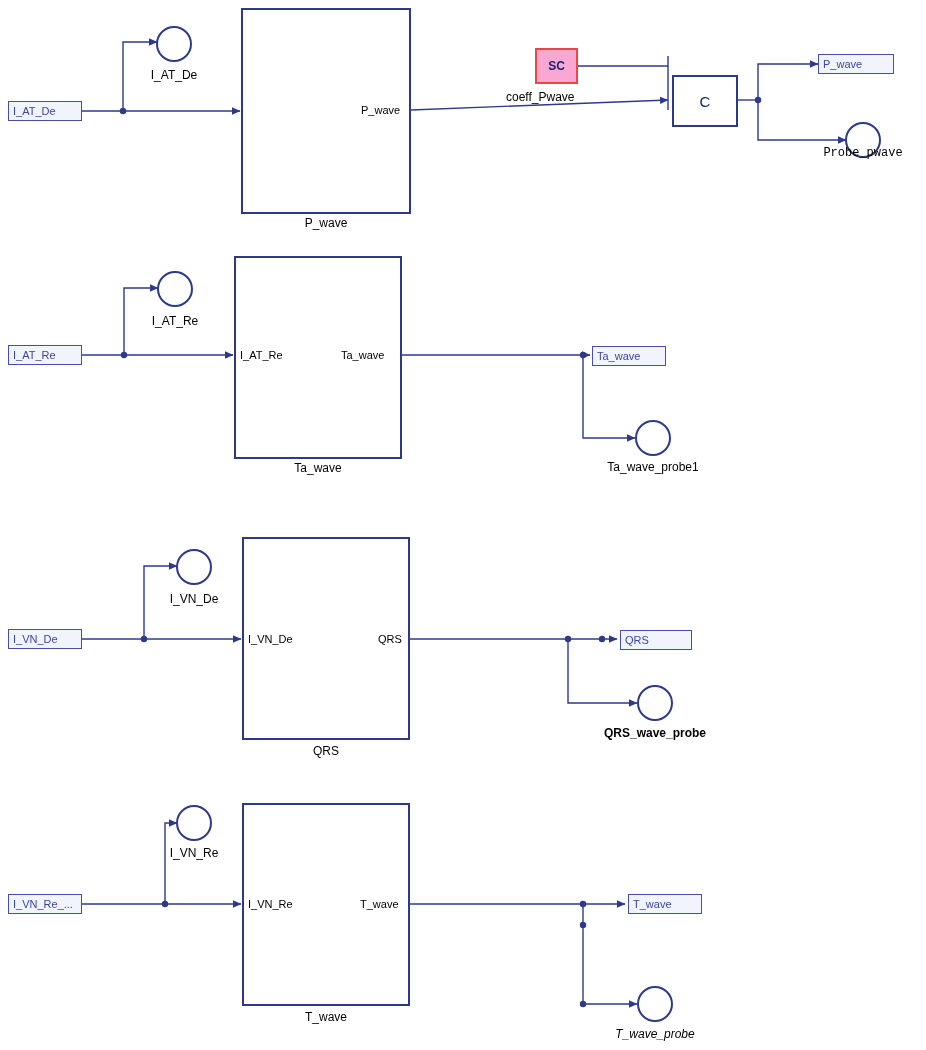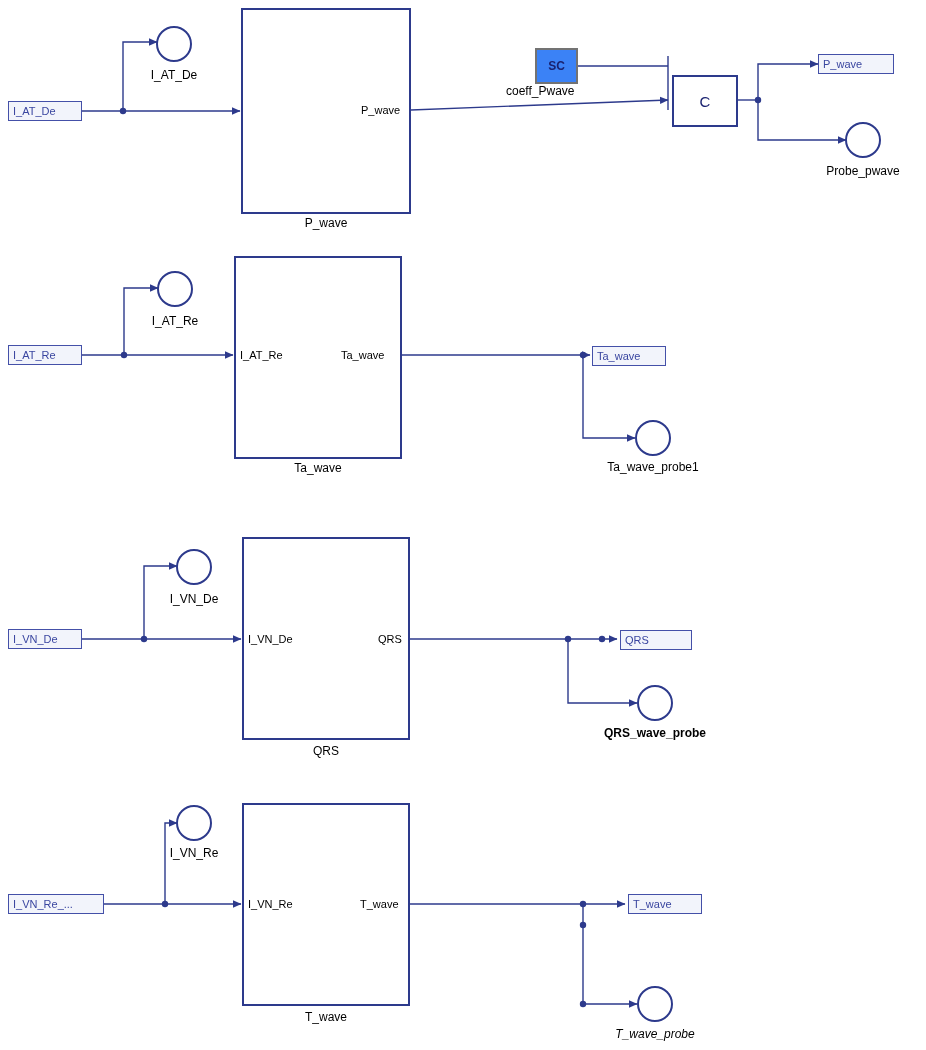--- a/index.html
+++ b/index.html
@@ -70,22 +70,22 @@
   .probe-label {
     position: absolute;
     font-size: 12px;
     color: #000000;
     white-space: nowrap;
     text-align: center;
   }
   .sc-box {
     position: absolute;
     box-sizing: border-box;
-    border: 2px solid #737373;
-    background: #3b82f6;
+    border: 2px solid #ef4444;
+    background: #f9a8d4;
     display: flex;
     align-items: center;
     justify-content: center;
     font-size: 12px;
     font-weight: bold;
     color: #1a2270;
   }
   .c-box {
     position: absolute;
     box-sizing: border-box;
@@ -156,30 +156,30 @@
 
   <div class="io-box" style="left:8px; top:101px; width:74px; height:20px;">I_AT_De</div>
 
   <div class="probe" style="left:156px; top:26px; width:36px; height:36px;"></div>
   <div class="probe-label" style="left:114px; top:68px; width:120px;">I_AT_De</div>
 
   <div class="blk" style="left:241px; top:8px; width:170px; height:206px;"></div>
   <div class="blk-label" style="left:241px; top:216px; width:170px;">P_wave</div>
   <div class="port-label" style="left:361px; top:104px;">P_wave</div>
 
-  <div class="sig-label" style="left:506px; top:84px;">coeff_Pwave</div>
+  <div class="sig-label" style="left:506px; top:90px;">coeff_Pwave</div>
 
   <div class="sc-box" style="left:535px; top:48px; width:43px; height:36px;">SC</div>
 
   <div class="c-box" style="left:672px; top:75px; width:66px; height:52px;">C</div>
 
   <div class="io-box" style="left:818px; top:54px; width:76px; height:20px;">P_wave</div>
 
   <div class="probe" style="left:845px; top:122px; width:36px; height:36px;"></div>
-  <div class="probe-label" style="left:803px; top:164px; width:120px;">Probe_pwave</div>
+  <div class="probe-label" style="left:803px; top:146px; width:120px;font-family:Liberation Mono, monospace;">Probe_pwave</div>
 
   <div class="io-box" style="left:8px; top:345px; width:74px; height:20px;">I_AT_Re</div>
 
   <div class="probe" style="left:157px; top:271px; width:36px; height:36px;"></div>
   <div class="probe-label" style="left:115px; top:314px; width:120px;">I_AT_Re</div>
 
   <div class="blk" style="left:234px; top:256px; width:168px; height:203px;"></div>
   <div class="blk-label" style="left:234px; top:461px; width:168px;">Ta_wave</div>
   <div class="port-label" style="left:240px; top:349px;">I_AT_Re</div>
   <div class="port-label" style="left:341px; top:349px;">Ta_wave</div>
@@ -197,21 +197,21 @@
   <div class="blk" style="left:242px; top:537px; width:168px; height:203px;"></div>
   <div class="blk-label" style="left:242px; top:744px; width:168px;">QRS</div>
   <div class="port-label" style="left:248px; top:633px;">I_VN_De</div>
   <div class="port-label" style="left:378px; top:633px;">QRS</div>
 
   <div class="io-box" style="left:620px; top:630px; width:72px; height:20px;">QRS</div>
 
   <div class="probe" style="left:637px; top:685px; width:36px; height:36px;"></div>
   <div class="probe-label" style="left:595px; top:726px; width:120px;font-weight:bold;">QRS_wave_probe</div>
 
-  <div class="io-box" style="left:8px; top:894px; width:96px; height:20px;">I_VN_Re_...</div>
+  <div class="io-box" style="left:8px; top:894px; width:74px; height:20px;">I_VN_Re_...</div>
 
   <div class="probe" style="left:176px; top:805px; width:36px; height:36px;"></div>
   <div class="probe-label" style="left:134px; top:846px; width:120px;">I_VN_Re</div>
 
   <div class="blk" style="left:242px; top:803px; width:168px; height:203px;"></div>
   <div class="blk-label" style="left:242px; top:1010px; width:168px;">T_wave</div>
   <div class="port-label" style="left:248px; top:898px;">I_VN_Re</div>
   <div class="port-label" style="left:360px; top:898px;">T_wave</div>
 
   <div class="io-box" style="left:628px; top:894px; width:74px; height:20px;">T_wave</div>

